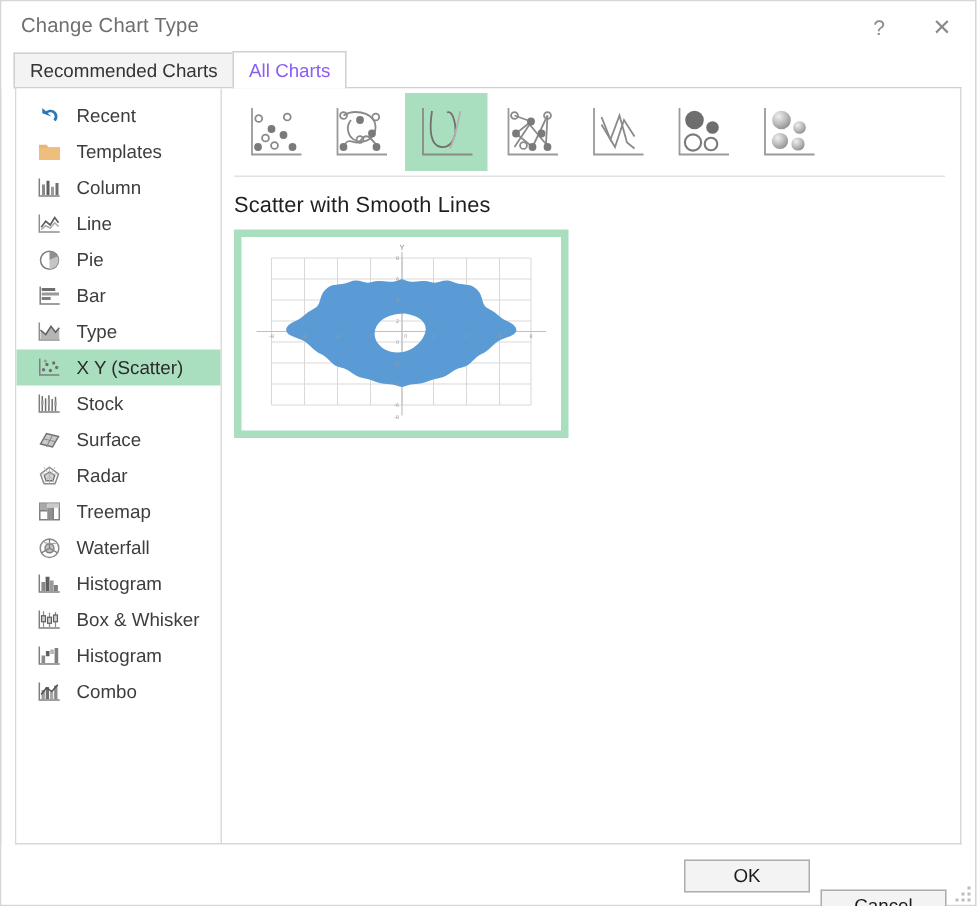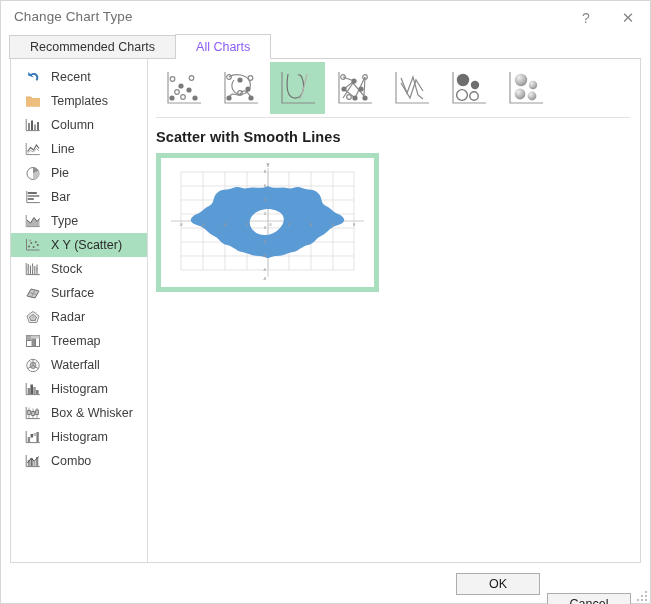--- a/index.html
+++ b/index.html
@@ -32,21 +32,21 @@
   }
   .title-btn.close{width:44px;font-size:15px;}
 
   
   .tabstrip{
     height:25px;flex:0 0 25px;position:relative;
     padding-left:8px;display:flex;align-items:flex-end;
     background:#ffffff;
   }
   .tab{
-    height:24px;line-height:23px;padding:0 20px;
+    height:24px;line-height:23px;padding:0 10px;
     box-sizing:border-box;
     font-size:12.5px;color:#333;
     border:1px solid #d0d0d0;
     border-bottom:none;
     background:#f3f3f3;
     position:relative;
     cursor:default;
     white-space:nowrap;
     margin-top:12px;
   }
@@ -88,21 +88,21 @@
   }
   .cat.selected{background:#a9dfbf;}
   .cat .ic{
     width:17px;height:16px;flex:0 0 17px;margin-right:10px;
     display:flex;align-items:center;justify-content:center;
   }
   .cat .lbl{font-size:12.5px;color:#3d3d3d;white-space:nowrap;}
   .cat.selected .lbl{color:#2b2b2b;}
 
   
-  .content{flex:1 1 auto;position:relative;background:#fff;font-weight:bold;}
+  .content{flex:1 1 auto;position:relative;background:#fff;}
   .thumbrow{
     display:flex;align-items:center;
     padding:6px 0 6px 8px;
     height:58px;box-sizing:border-box;
   }
   .thumb{
     width:55px;height:52px;flex:0 0 55px;
     display:flex;align-items:center;justify-content:center;
     cursor:default;box-sizing:border-box;
     margin-right:2px;

